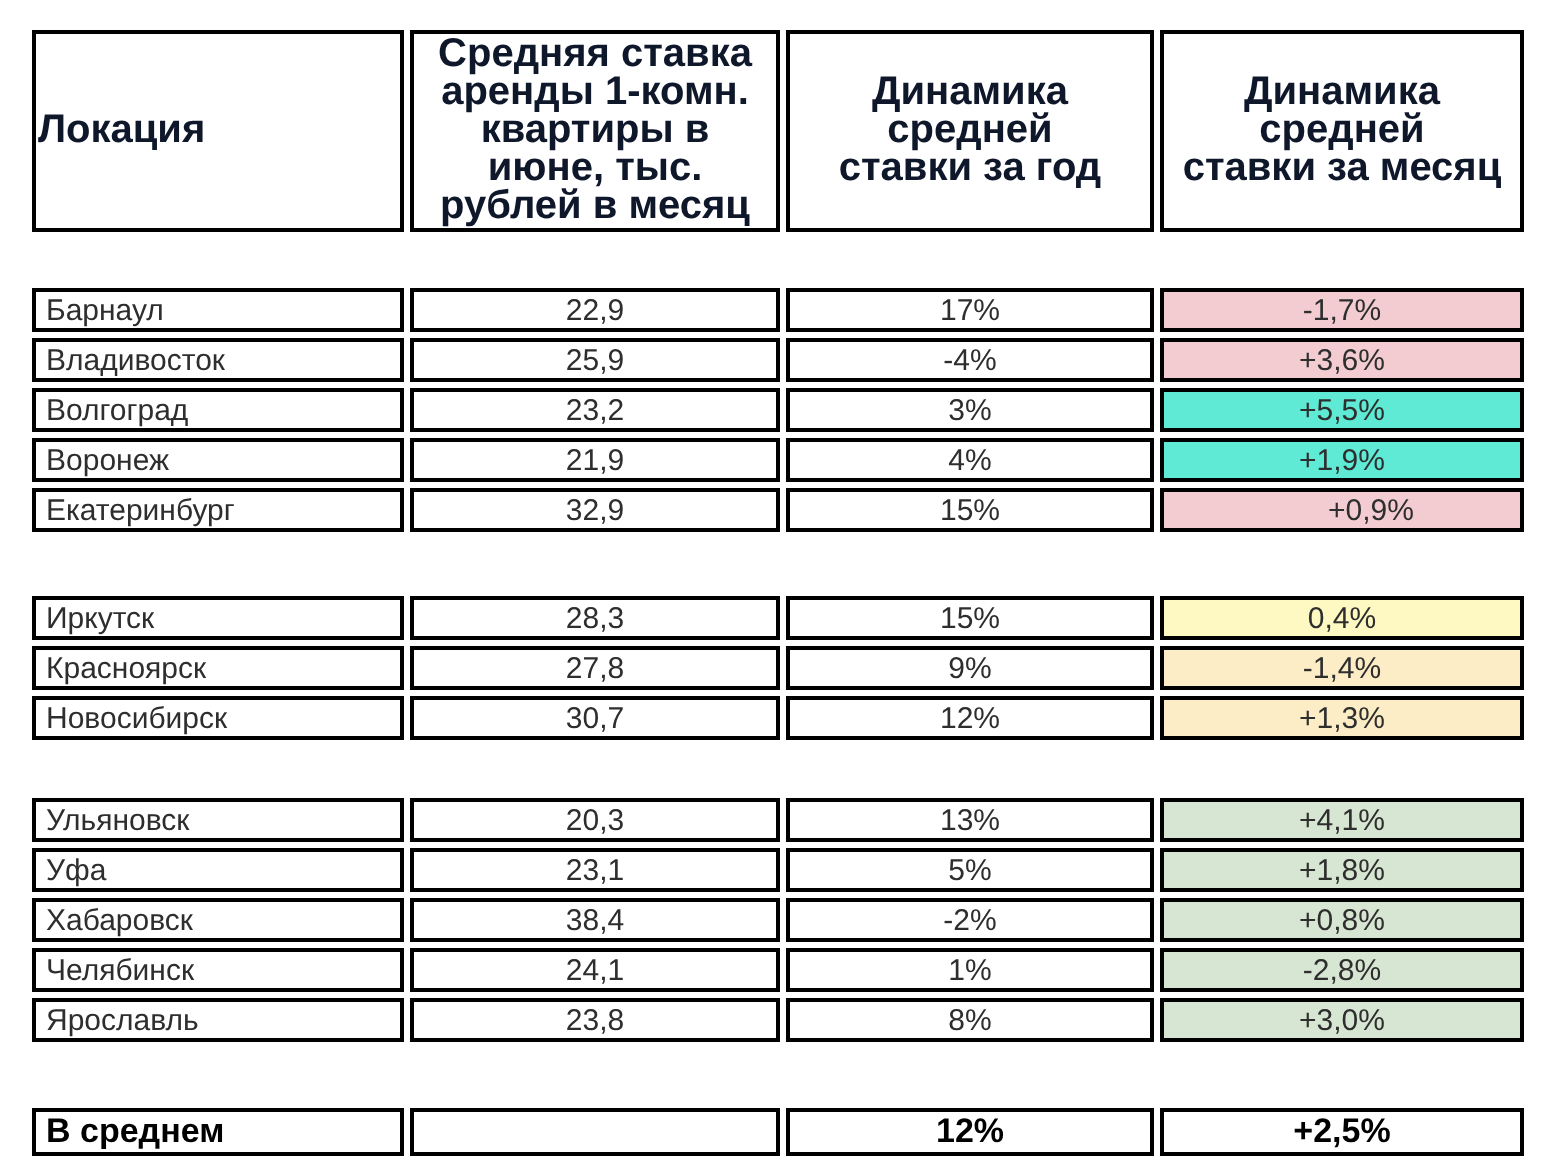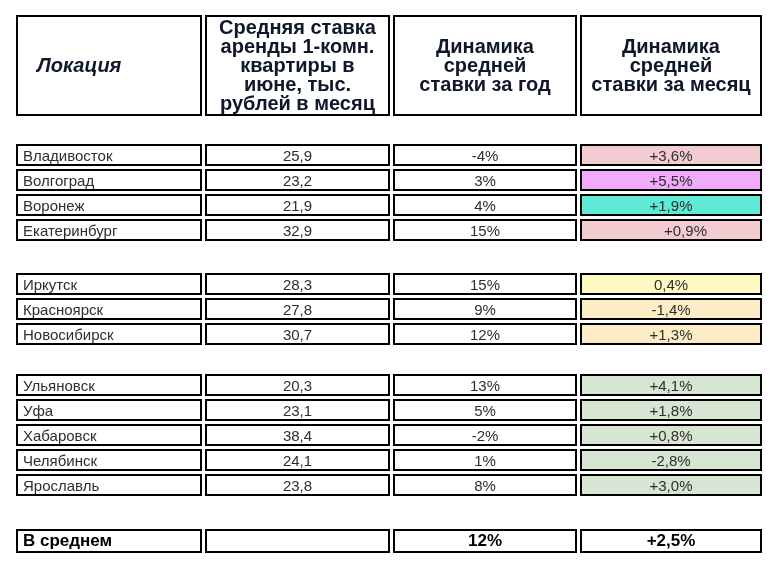--- a/index.html
+++ b/index.html
@@ -41,22 +41,21 @@
     color: #0f172a;
     text-align: center;
     vertical-align: middle;
     line-height: 19px;
     padding: 1px 2px;
     white-space: pre-line;
     height: 76px;
   }
   table.header-tbl th.left {
     text-align: left;
-    padding-left: 19px;
-    font-style: italic;
+    padding-left: 1px;
   }
 
   
   table.group-tbl td {
     height: 18px;
     font-size: 15px;
     color: #2e2e2e;
     text-align: center;
     vertical-align: middle;
     padding: 0 2px;
@@ -113,31 +112,37 @@
     </table>
 
   <table class="tbl group-tbl g1">
     <colgroup>
         <col class="c1">
         <col class="c2">
         <col class="c3">
         <col class="c4">
       </colgroup>
     <tbody>
+        <tr>
+      <td class="left">Барнаул</td>
+      <td>22,9</td>
+      <td>17%</td>
+      <td style="background-color: rgb(242, 204, 209);">-1,7%</td>
+    </tr>
     <tr>
       <td class="left">Владивосток</td>
       <td>25,9</td>
       <td>-4%</td>
       <td style="background-color: rgb(242, 204, 209);">+3,6%</td>
     </tr>
     <tr>
       <td class="left">Волгоград</td>
       <td>23,2</td>
       <td>3%</td>
-      <td style="background-color: #f0abfc;">+5,5%</td>
+      <td style="background-color: #5eead4;">+5,5%</td>
     </tr>
     <tr>
       <td class="left">Воронеж</td>
       <td>21,9</td>
       <td>4%</td>
       <td style="background-color: #5eead4;">+1,9%</td>
     </tr>
     <tr>
       <td class="left">Екатеринбург</td>
       <td>32,9</td>

